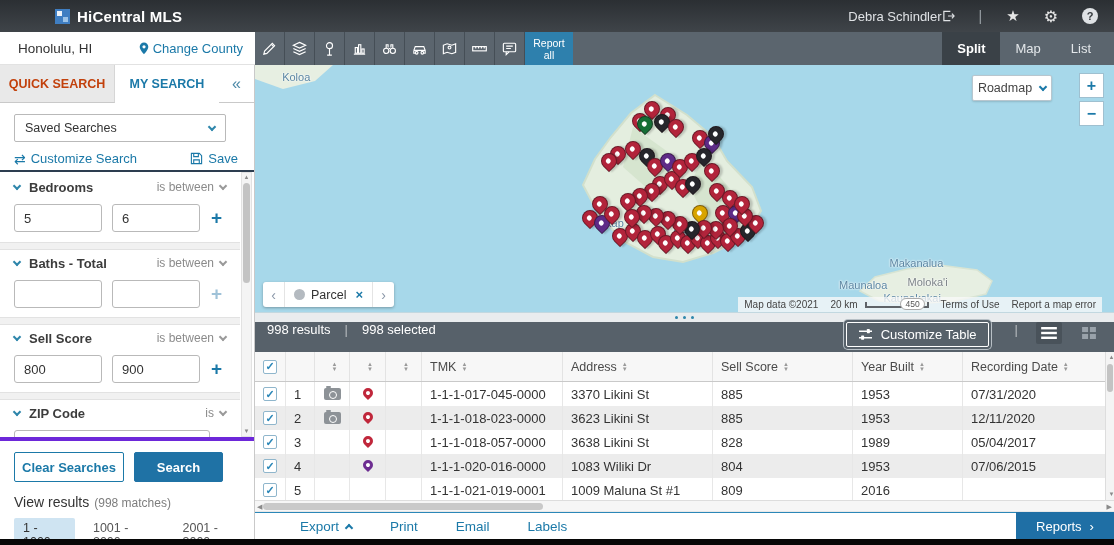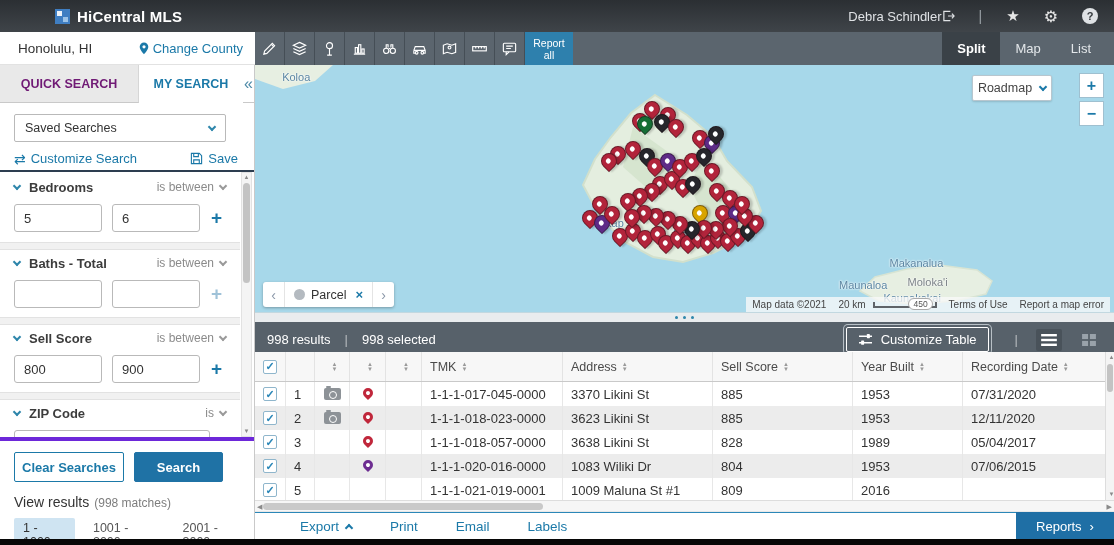--- a/index.html
+++ b/index.html
@@ -39,21 +39,21 @@
   .tool-btn svg{width:17px;height:17px;stroke:#fff;fill:none;stroke-width:1.2}
   .clear-all{background:#2e80ad;color:#fff;border:none;font-size:10.5px;width:48px}
   .views{margin-left:auto;display:flex;align-items:stretch;margin-right:8px}
   .view-btn{display:flex;align-items:center;padding:0 15px;color:#e3e7ea;font-size:13px;cursor:pointer}
   .view-btn.active{background:#3a4147;font-weight:bold;color:#fff}
 
   
   #sidebar{position:absolute;left:0;top:65px;width:255px;height:474px;background:#fff;border-right:1px solid #c9c9c9}
   .tabs{display:flex;height:38px}
   .tab{display:flex;align-items:center;justify-content:center;font-size:12.5px;font-weight:bold;cursor:pointer}
-  .tab.q{width:139px;background:#e9e9e9;color:#701a75;border-right:1px solid #d6d6d6;border-bottom:1px solid #c9c9c9}
+  .tab.q{width:115px;background:#e9e9e9;color:#c2410c;border-right:1px solid #d6d6d6;border-bottom:1px solid #c9c9c9}
   .tab.m{width:104px;background:#fff;color:#1b79a8}
   .tab-rest{flex:1;border-bottom:1px solid #c9c9c9;display:flex;align-items:center;justify-content:center;
     color:#4d8aa8;font-size:16px;cursor:pointer}
   .search-tools{position:relative;height:67px}
   .select{position:absolute;left:14px;top:11px;width:212px;height:28px;border:1px solid #b9b9b9;border-radius:2px;
     display:flex;align-items:center;justify-content:space-between;padding:0 10px;font-size:12.5px;color:#333;cursor:pointer}
   .cs-row{position:absolute;left:14px;right:16px;top:48px;display:flex;justify-content:space-between;
     align-items:center;color:#1b79a8;font-size:13px}
   .cs-link{display:flex;align-items:center;gap:5px;cursor:pointer}
   .swap{font-size:14px;line-height:10px}
@@ -112,34 +112,34 @@
   .zoomctl button:first-child{margin-bottom:3px}
   .chip{position:absolute;left:8px;bottom:5px;height:25px;background:#fff;border-radius:3px;
     box-shadow:0 1px 3px rgba(0,0,0,.3);display:flex;align-items:center;z-index:5}
   .chip-nav{width:22px;height:100%;background:none;border:none;color:#8a97a8;font-size:14px;padding:0}
   .chip-nav.prev{border-right:1px solid #e4e4e4}
   .chip-nav.next{border-left:1px solid #e4e4e4}
   .chip-dot{width:11px;height:11px;border-radius:50%;background:#b4bac0;margin:0 6px 0 9px}
   .chip-label{font-size:12.5px;color:#333}
   .chip-close{background:none;border:none;color:#1b79a8;font-weight:bold;font-size:13px;padding:0 9px}
   .gwm{position:absolute;left:10px;bottom:6px;color:rgba(110,116,122,.8);font-size:13.5px;letter-spacing:.4px;z-index:1}
-  .attrib{position:absolute;right:4px;bottom:0;display:flex;align-items:flex-end;font-size:10px;color:#444;z-index:4}
+  .attrib{position:absolute;right:12px;bottom:0;display:flex;align-items:flex-end;font-size:10px;color:#444;z-index:4}
   .at{background:rgba(248,248,248,.78);padding:2px 6px;white-space:nowrap}
   .at.link{cursor:pointer;text-decoration:none;color:#444}
   .scale{display:flex;align-items:center;gap:7px;position:relative}
   .scalebar{display:inline-block;width:64px;height:6px;border:2px solid #5f6368;border-top:none}
   .route{position:absolute;right:10px;top:1px;background:#fff;border:1px solid #aaa;border-radius:7px;
     font-size:8.5px;color:#555;padding:0 4px;line-height:10px}
 
   
   #splitter{position:absolute;left:255px;top:312px;width:859px;height:10px;background:#e9ecee;
     border-top:1px solid #c2d8e0;display:flex;align-items:center;justify-content:center;gap:5px;cursor:row-resize}
   .sdot{width:3px;height:3px;border-radius:50%;background:#2e86ab}
   #results-bar{position:absolute;left:255px;top:322px;width:859px;height:35px;background:#57616a;
-    display:flex;align-items:center;color:#fff;font-size:13px;padding:0 12px;gap:14px}
+    display:flex;align-items:flex-start;color:#fff;font-size:13px;padding:0 12px;gap:14px}
   .rsep{opacity:.55}
   .customize{margin-left:auto;display:flex;align-items:center;gap:8px;border:1px solid #fff;border-radius:2px;
     padding:4px 11px;background:#57616a;color:#fff;font-size:13px;box-shadow:0 0 0 2px #57616a,0 0 0 3px #b8c0c6}
   .vt-sep{margin:0 4px 0 12px;opacity:.55}
   .view-ic{display:flex;align-items:center;justify-content:center;width:26px;height:22px;border-radius:2px;cursor:pointer}
   .view-ic.active{background:#49525a}
 
   
   #table-head{position:absolute;left:255px;top:352px;width:859px;height:30px;background:#f7f7f7;
     border-bottom:1px solid #c9c9c9;display:flex}

